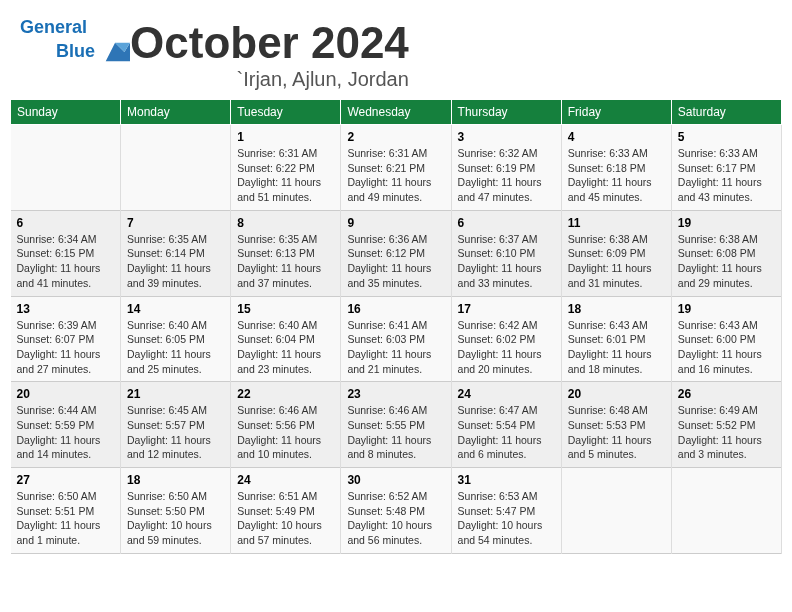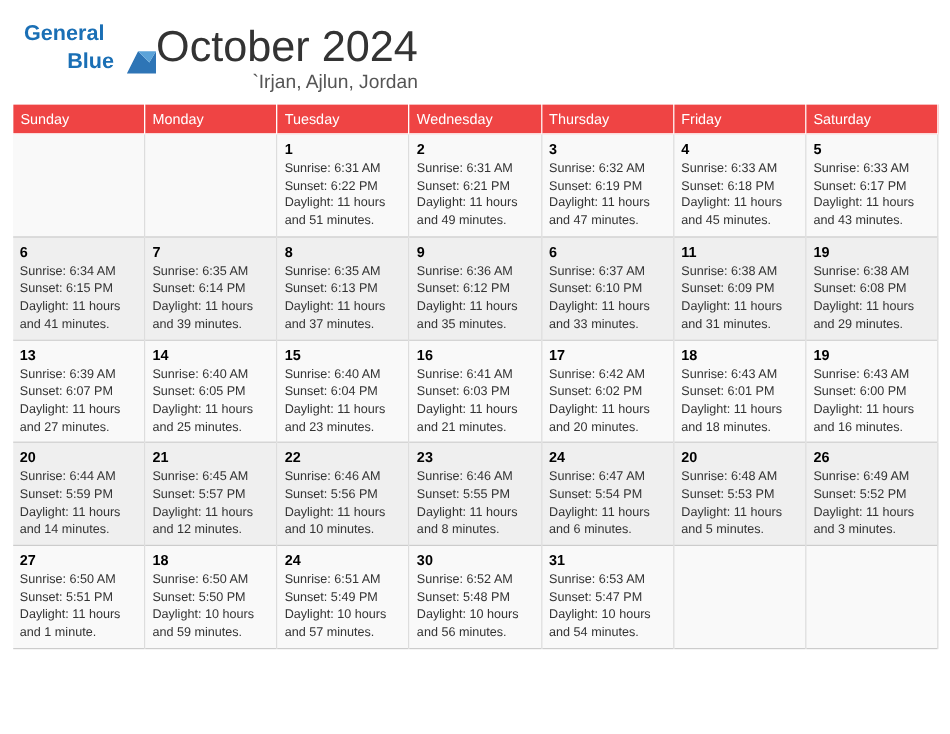--- a/index.html
+++ b/index.html
@@ -32,36 +32,36 @@
     }
     .logo-icon {
       width: 28px;
       height: 28px;
       margin-left: 2px;
     }
     .title-block {
       text-align: right;
     }
     .month-title {
-      font-size: 36px;
+      font-size: 44px;
       color: #333;
-      font-weight: 400;
+      font-weight: 700;
     }
     .location-title {
-      font-size: 16px;
+      font-size: 20px;
       color: #555;
     }
     .calendar {
       width: 100%;
       border-collapse: collapse;
       margin-top: 4px;
       font-size: 11px;
     }
     .calendar thead tr th {
-      background-color: #ef4444;
+      background-color: #15803d;
       color: #fff;
       text-align: left;
       padding: 5px 6px;
       font-size: 12px;
       font-weight: normal;
       border: 1px solid #fff;
     }
     .calendar tbody tr {
       border-bottom: 1px solid #ccc;
     }

